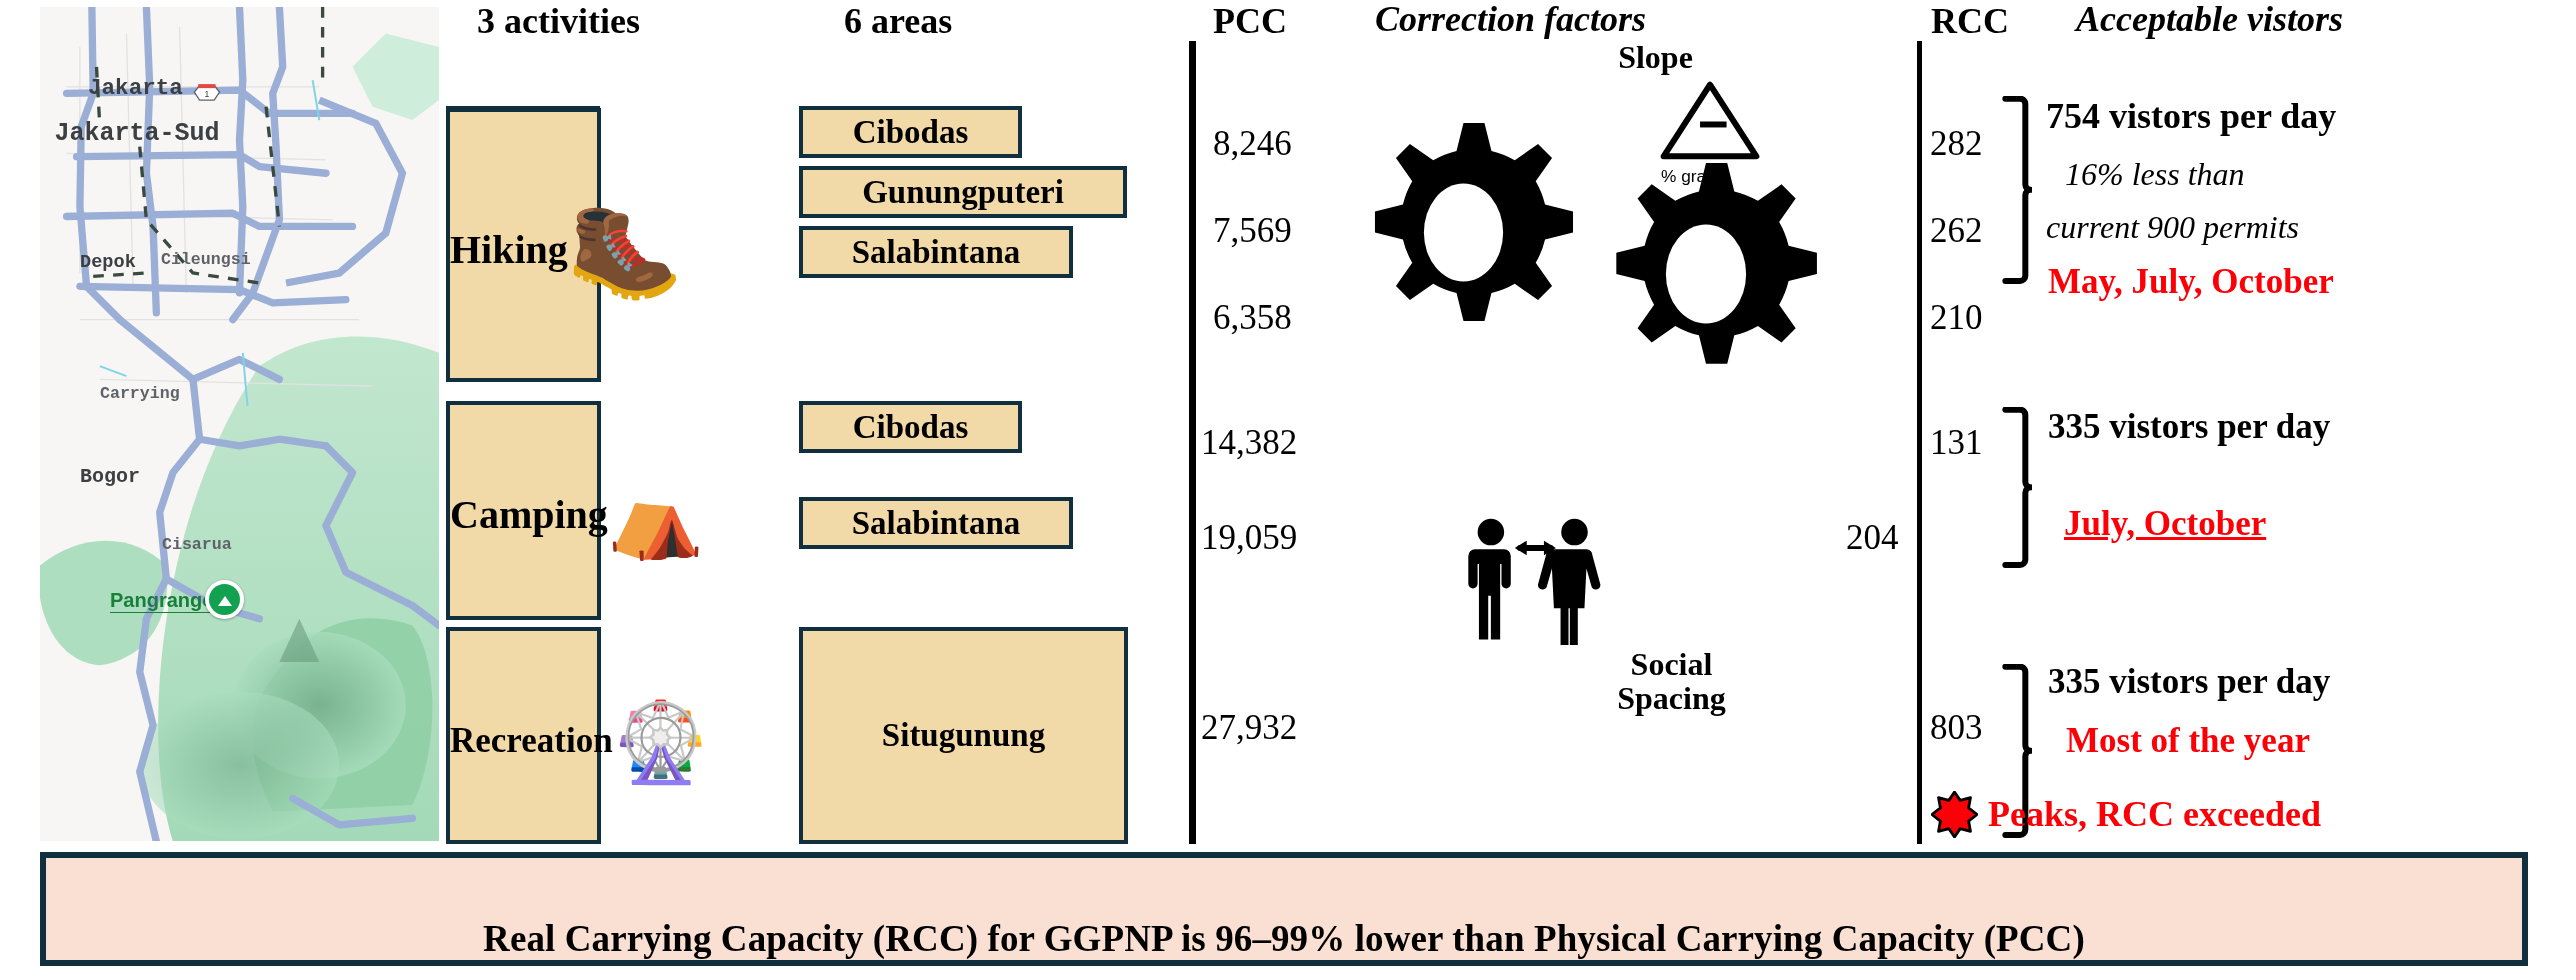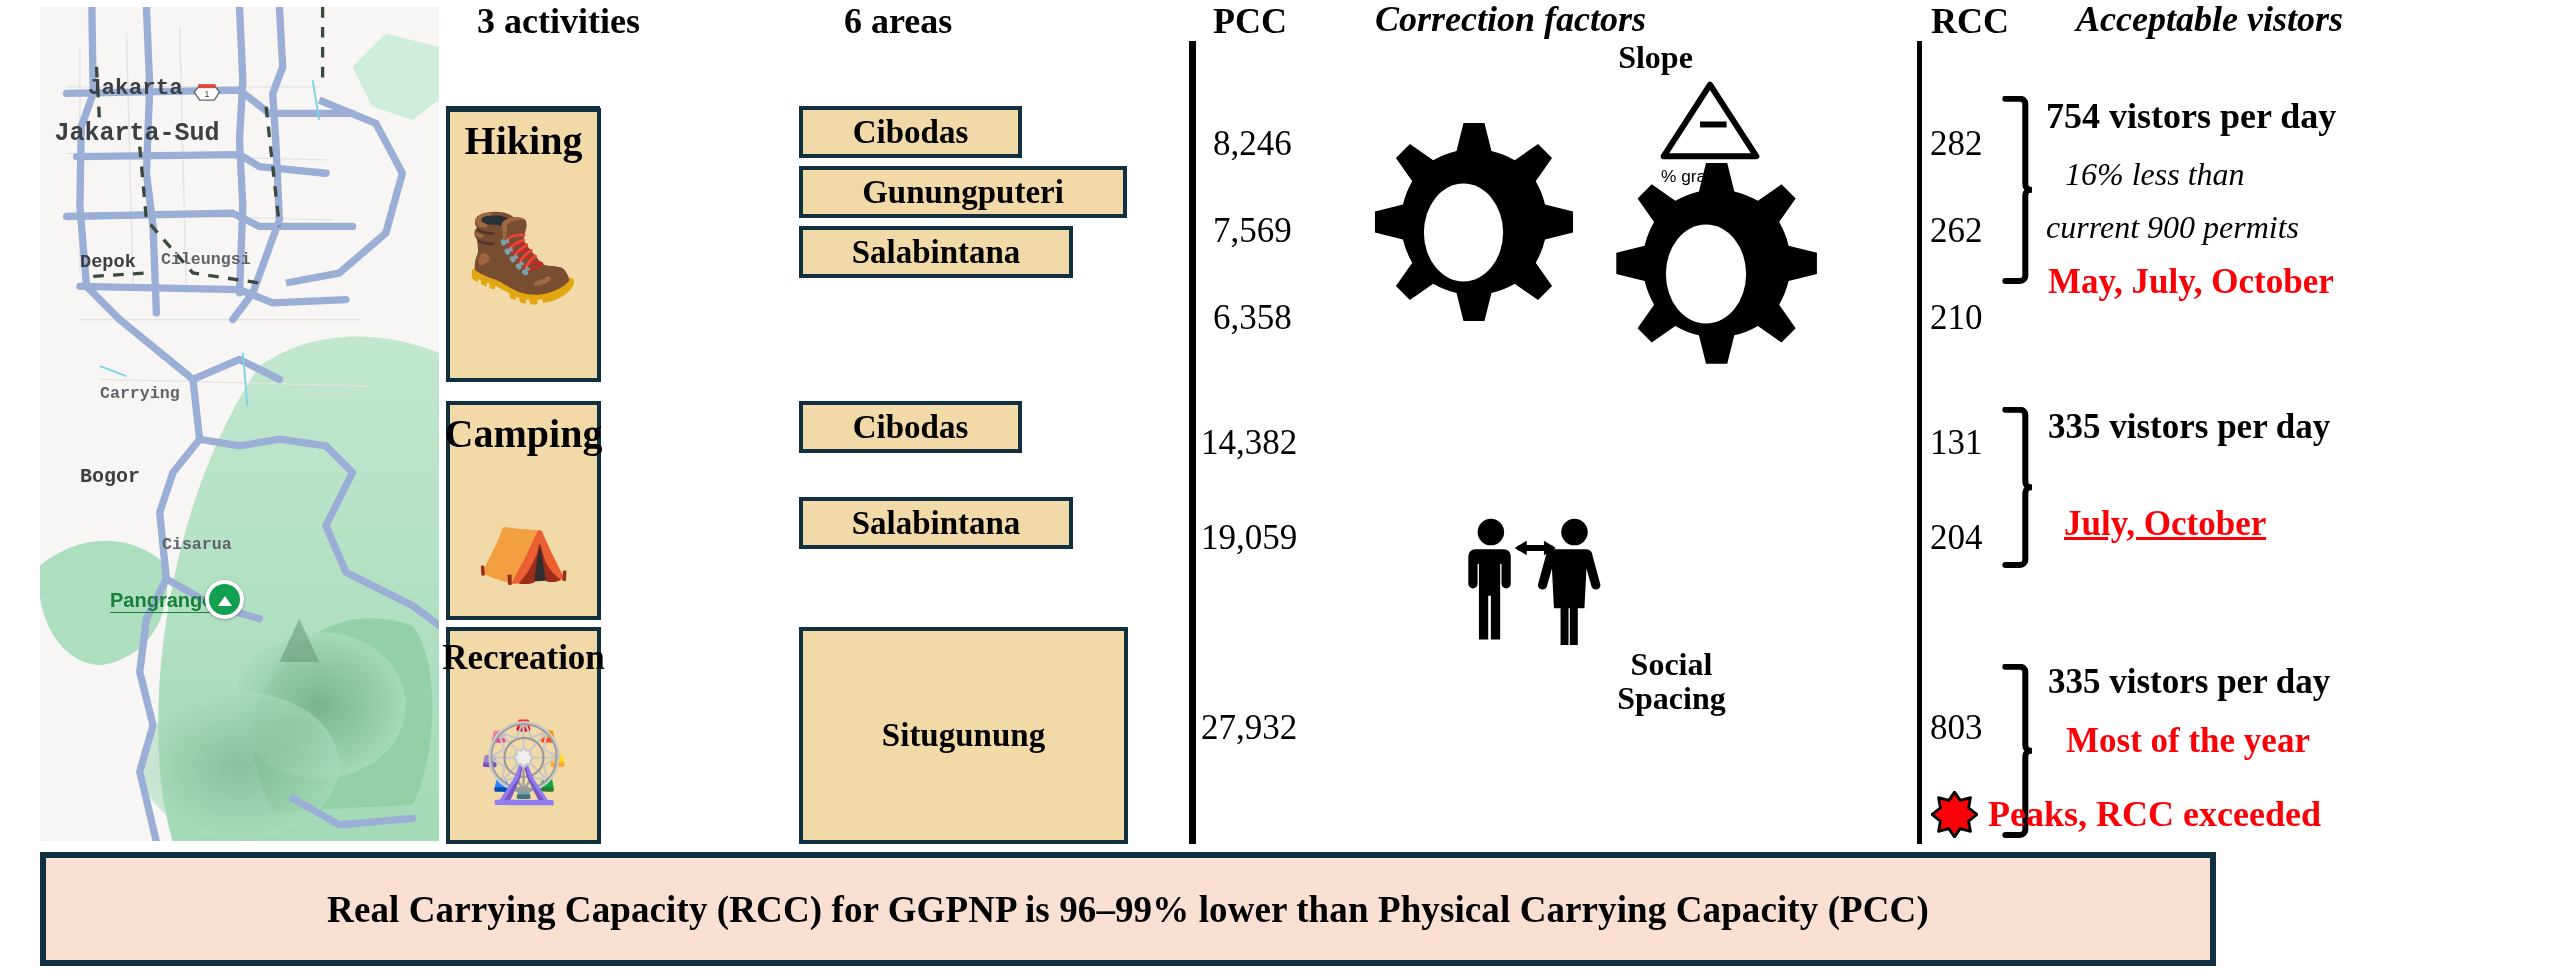--- a/index.html
+++ b/index.html
@@ -20,21 +20,21 @@
   .park-pin i{position:absolute;inset:2px;border-radius:50%;background:#12a150;}
   .park-pin i::after{content:"";position:absolute;left:50%;top:56%;transform:translate(-50%,-50%);
       width:0;height:0;border-left:7.3px solid transparent;border-right:7.3px solid transparent;
       border-bottom:10px solid #fff;}
 
   
   .tanbox{position:absolute;background:#f2d9a8;border:4.7px solid #10303f;
           box-sizing:border-box;display:flex;align-items:center;justify-content:center;}
   .boxlabel{font-weight:700;color:#000;line-height:1;white-space:nowrap;}
 
-  .activity-box{flex-direction:column;justify-content:flex-start;padding-top:9.3px;gap:44px;}
+  .activity-box{justify-content:flex-start;padding-top:9.3px;}
   .activity-name{font-size:40px;font-weight:700;line-height:1;}
   .activity-emoji{font-family:"DejaVu Sans",sans-serif;line-height:1;}
 
   .col-title{position:absolute;font-weight:700;font-size:36px;white-space:nowrap;line-height:1;}
   .col-title.ital{font-style:italic;}
 
   .vline{position:absolute;background:#000;}
 
   .pcc-val{position:absolute;font-size:35px;white-space:nowrap;line-height:1;}
   .rcc-val{position:absolute;font-size:35px;white-space:nowrap;line-height:1;}
@@ -49,23 +49,23 @@
 
   
   .brace{position:absolute;}
   .res-line{position:absolute;white-space:nowrap;line-height:1;font-size:31px;}
   .res-line.bold{font-weight:700;}
   .res-line.ital{font-style:italic;}
   .res-line.red{color:#fb0007;font-weight:700;}
   .star{position:absolute;}
 
   
-  #banner{position:absolute;left:40px;top:852px;width:2176px;height:114px;
+  #banner{position:absolute;left:40px;top:852px;width:2488px;height:114px;
           background:#fae0d2;border:6px solid #10303f;box-sizing:border-box;
-          display:flex;align-items:center;justify-content:center;}
+          display:flex;align-items:flex-end;justify-content:center;}
   #banner-text{font-size:37px;font-weight:700;white-space:nowrap;letter-spacing:0.1px;}
 </style>
 </head>
 <body>
 
 <div id="map-panel">
   <svg id="map-canvas" viewBox="0 0 600 1255" preserveAspectRatio="none">
     <defs>
       <linearGradient id="gv" x1="0" y1="0" x2="0" y2="1">
         <stop offset="0%" stop-color="#bfe6cd"></stop>
@@ -246,21 +246,21 @@
   <div>Social</div>
   <div>Spacing</div>
 </div>
 
 <div class="vline" style="left:1917px;top:41px;width:5.3px;height:803px;"></div>
 
 <div class="rcc-val" style="left:1930px;top:126px;">282</div>
 <div class="rcc-val" style="left:1930px;top:213px;">262</div>
 <div class="rcc-val" style="left:1930px;top:300px;">210</div>
 <div class="rcc-val" style="left:1930px;top:425px;">131</div>
-<div class="rcc-val" style="left:1930px;top:520px;text-align:right;">204</div>
+<div class="rcc-val" style="left:1846px;top:520px;text-align:right;">204</div>
 <div class="rcc-val" style="left:1930px;top:710px;">803</div>
 
 <svg class="brace" style="left:2000px;top:96px;width:32px;height:193px;" viewBox="0 0 48 290" preserveAspectRatio="none">
   <path d="M8 4 h22 a8 8 0 0 1 8 8 v121 a8 8 0 0 0 8 8 a8 8 0 0 0 -8 8 v121 a8 8 0 0 1 -8 8 h-22" fill="none" stroke="#000" stroke-width="9" stroke-linejoin="round" stroke-linecap="round"></path>
 </svg>
 
 <svg class="brace" style="left:2000px;top:407px;width:32px;height:166px;" viewBox="0 0 48 250" preserveAspectRatio="none">
   <path d="M8 4 h22 a8 8 0 0 1 8 8 v101 a8 8 0 0 0 8 8 a8 8 0 0 0 -8 8 v101 a8 8 0 0 1 -8 8 h-22" fill="none" stroke="#000" stroke-width="9" stroke-linejoin="round" stroke-linecap="round"></path>
 </svg>
 

